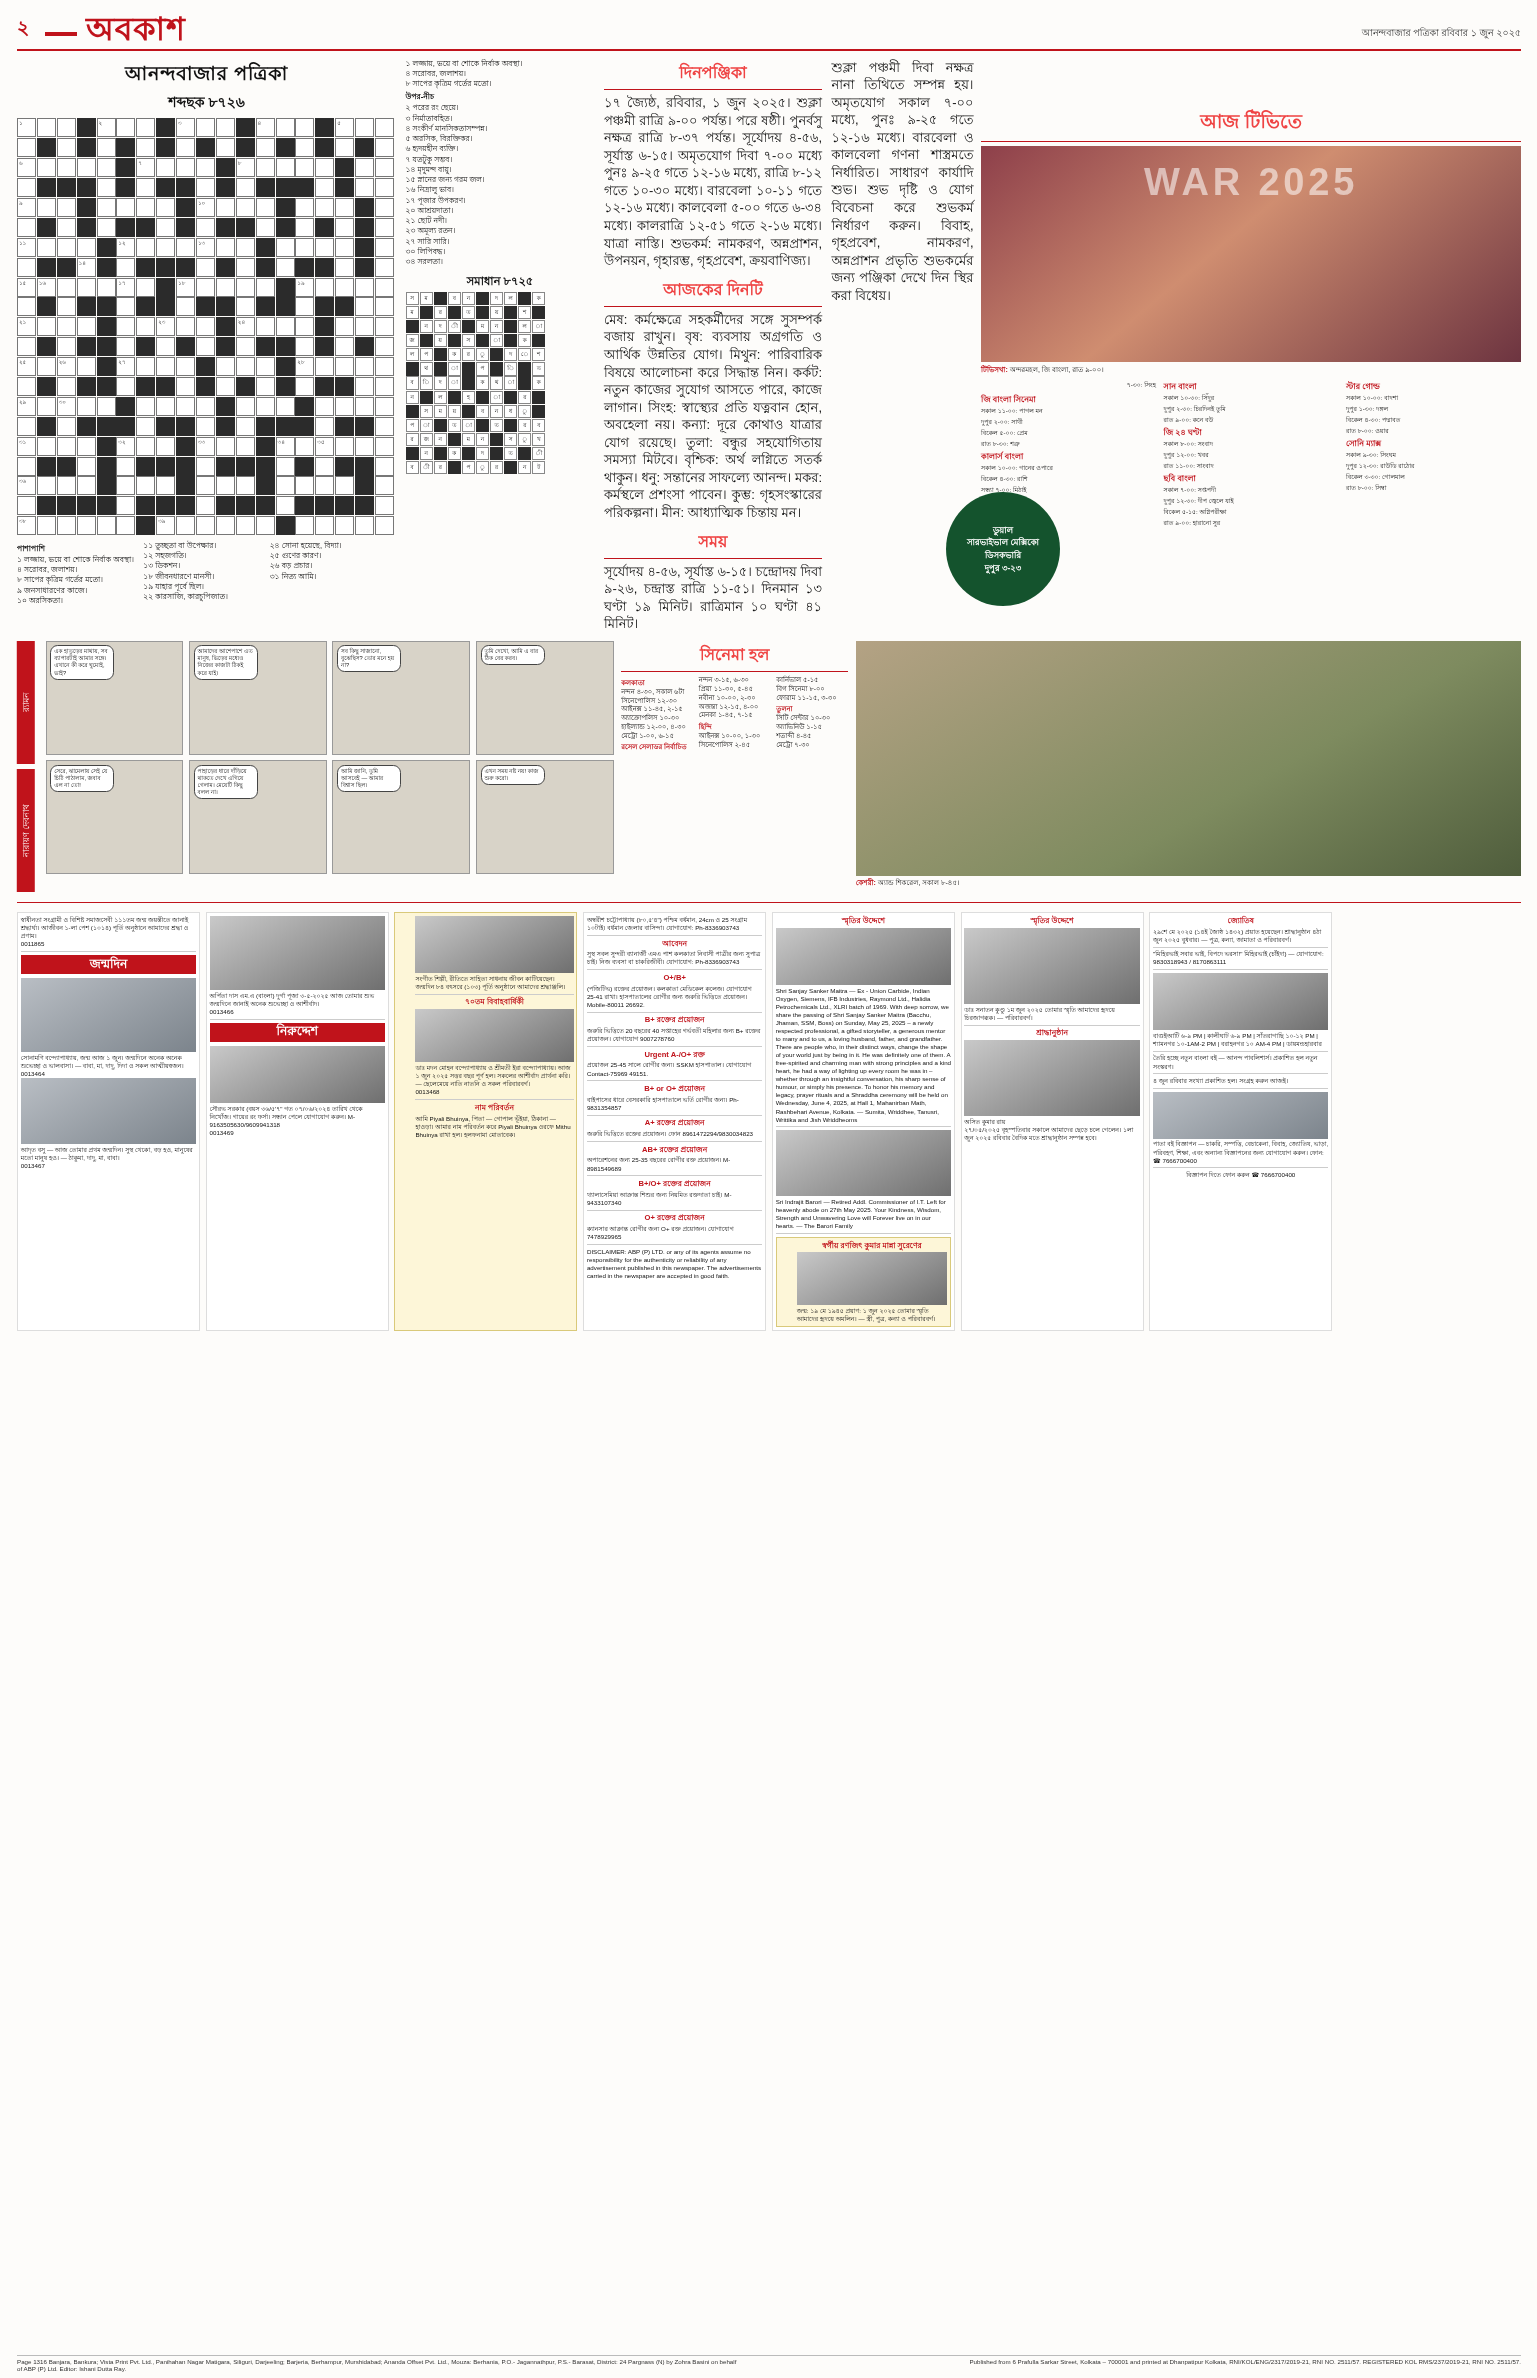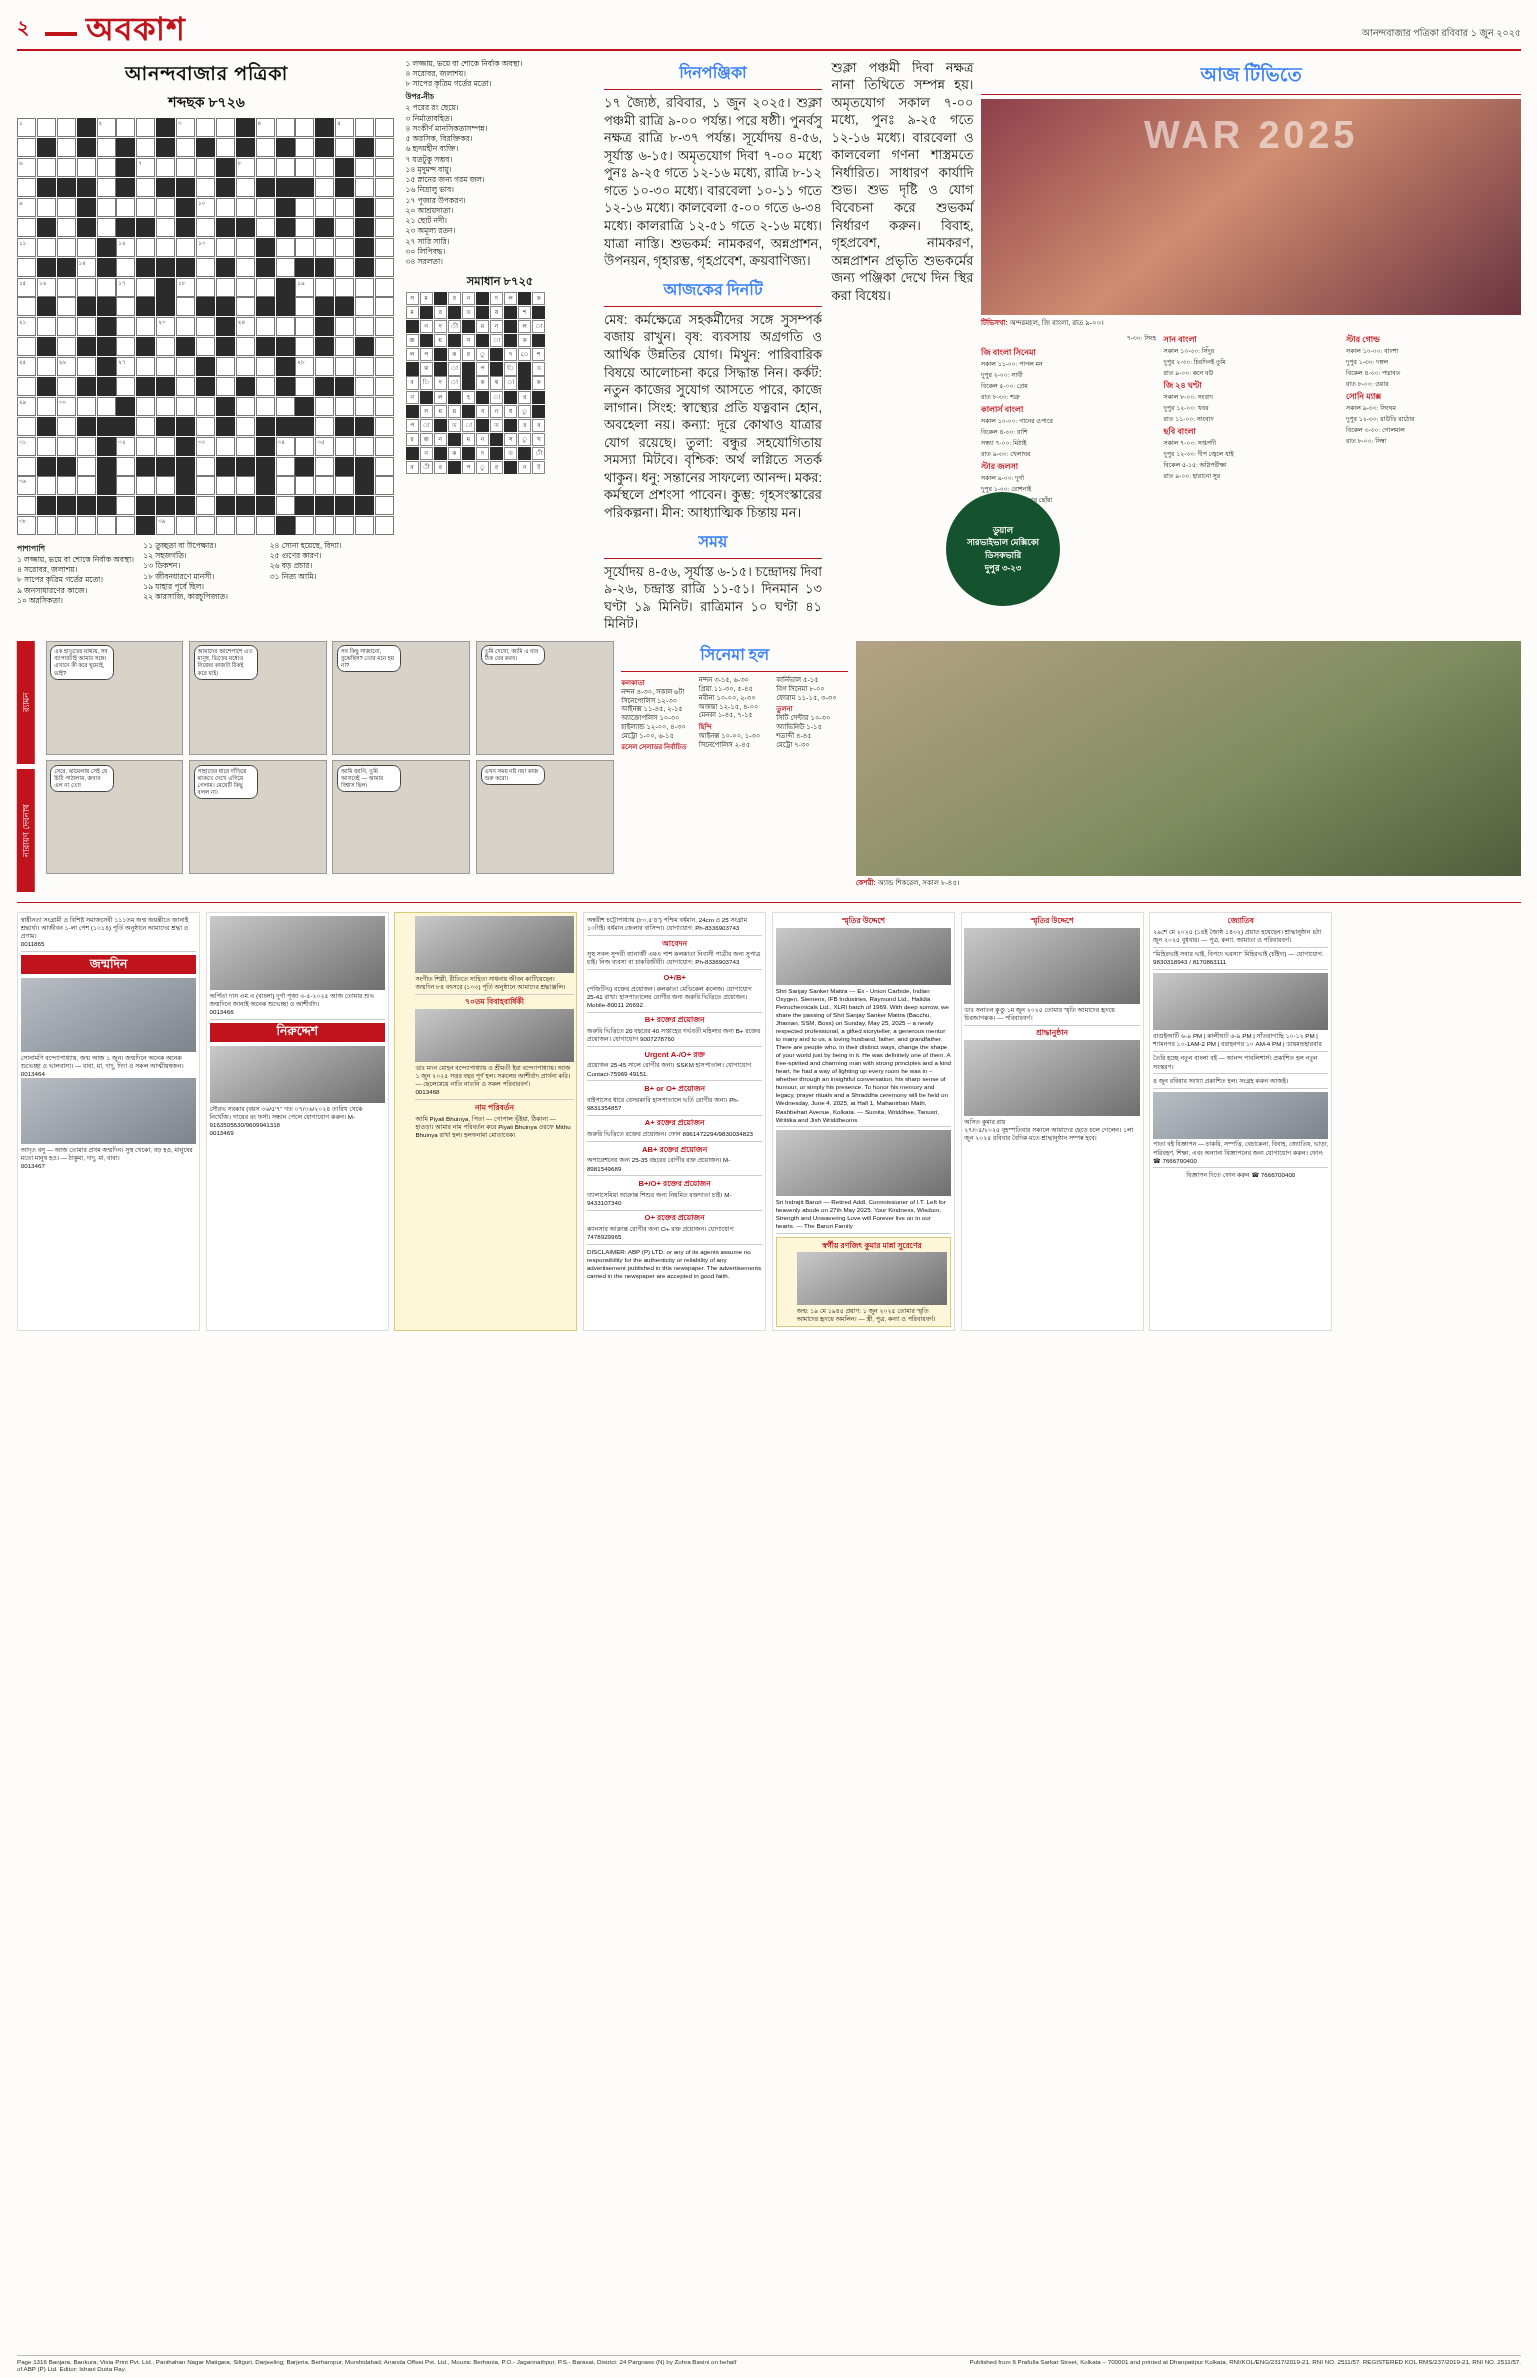--- a/index.html
+++ b/index.html
@@ -22,21 +22,21 @@
   .mh-title { font-size:32px; color:#c0131b; font-weight:bold; letter-spacing:0.9px; line-height:1; }
   .mh-right { margin-left:auto; font-size:9.5px; color:#333; padding-bottom:3.8px; }
 
   
   .topgrid { display:grid; grid-template-columns: 379px 189px 218px 1fr; gap:9.5px; margin-top:7.6px; }
 
   .secthead {
     background:#c0131b; color:#fff; text-align:center; font-weight:bold;
     font-size:12.3px; padding:1.9px 0; margin-bottom:3.8px;
   }
-  .secthead.plain { background:none; color:#3b82f6; font-size:16px; border-bottom:1.9px solid #c0131b;font-family:Liberation Serif, serif; }
+  .secthead.plain { background:none; color:#ef4444; font-size:16px; border-bottom:1.9px solid #c0131b; }
 
   .abp-logo { text-align:center; font-size:19px; font-weight:bold; letter-spacing:0.9px; }
   .abp-sub { text-align:center; font-size:14px; font-weight:bold; margin-bottom:3.8px; }
 
   
   .cw { display:grid; grid-template-columns:repeat(19, 19px); grid-auto-rows:19px; gap:0.9px; margin:0 auto; }
   .cw div { background:#fff; border:0.9px solid #777; position:relative; font-size:6.6px; }
   .cw div.blk { background:#2b2b2b; border-color:#2b2b2b; }
   .cw div span { position:absolute; top:0; left:0.9px; font-size:5.7px; color:#333; }
 
@@ -783,21 +783,21 @@
       <div class="vtext">মেষ: কর্মক্ষেত্রে সহকর্মীদের সঙ্গে সুসম্পর্ক বজায় রাখুন।  বৃষ: ব্যবসায় অগ্রগতি ও আর্থিক উন্নতির যোগ।  মিথুন: পারিবারিক বিষয়ে আলোচনা করে সিদ্ধান্ত নিন।  কর্কট: নতুন কাজের সুযোগ আসতে পারে, কাজে লাগান।  সিংহ: স্বাস্থ্যের প্রতি যত্নবান হোন, অবহেলা নয়।  কন্যা: দূরে কোথাও যাত্রার যোগ রয়েছে।  তুলা: বন্ধুর সহযোগিতায় সমস্যা মিটবে।  বৃশ্চিক: অর্থ লগ্নিতে সতর্ক থাকুন।  ধনু: সন্তানের সাফল্যে আনন্দ।  মকর: কর্মস্থলে প্রশংসা পাবেন।  কুম্ভ: গৃহসংস্কারের পরিকল্পনা।  মীন: আধ্যাত্মিক চিন্তায় মন।</div>
 
       <div class="secthead plain center" style="margin-top:5.7px;">সময়</div>
       <div class="vtext">সূর্যোদয় ৪-৫৬, সূর্যাস্ত ৬-১৫। চন্দ্রোদয় দিবা ৯-২৬, চন্দ্রাস্ত রাত্রি ১১-৫১। দিনমান ১৩ ঘণ্টা ১৯ মিনিট। রাত্রিমান ১০ ঘণ্টা ৪১ মিনিট।</div>
     </div>
 
     <div style="display:grid; grid-template-columns: 142px 1fr; gap:7.6px;">
       <div class="vtext">শুক্লা পঞ্চমী দিবা নক্ষত্র নানা তিথিতে সম্পন্ন হয়। অমৃতযোগ সকাল ৭-০০ মধ্যে, পুনঃ ৯-২৫ গতে ১২-১৬ মধ্যে। বারবেলা ও কালবেলা গণনা শাস্ত্রমতে নির্ধারিত। সাধারণ কার্যাদি শুভ। শুভ দৃষ্টি ও যোগ বিবেচনা করে শুভকর্ম নির্ধারণ করুন। বিবাহ, গৃহপ্রবেশ, নামকরণ, অন্নপ্রাশন প্রভৃতি শুভকর্মের জন্য পঞ্জিকা দেখে দিন স্থির করা বিধেয়।</div>
 
       <div>
-        <div class="secthead plain center" style="font-size:19px;">আজ টিভিতে</div>
+        <div class="secthead plain center" style="font-size:19px;margin-top:47px;">আজ টিভিতে</div>
         <div class="photo tv" style="height:216px; display:flex; align-items:flex-start; justify-content:center;">
           <div style="color:#fff; font-size:38px; font-weight:bold; letter-spacing:3.8px; opacity:.55; margin-top:15px;">WAR 2025</div>
         </div>
         <div class="cap">
           <b>টিভিসখা:</b>
           <span>অন্দরমহল, জি বাংলা, রাত ৯-০০।</span>
         </div>
 
         <div style="display:flex; gap:7.6px; margin-top:3.8px;">
           <div style="flex:1;">

